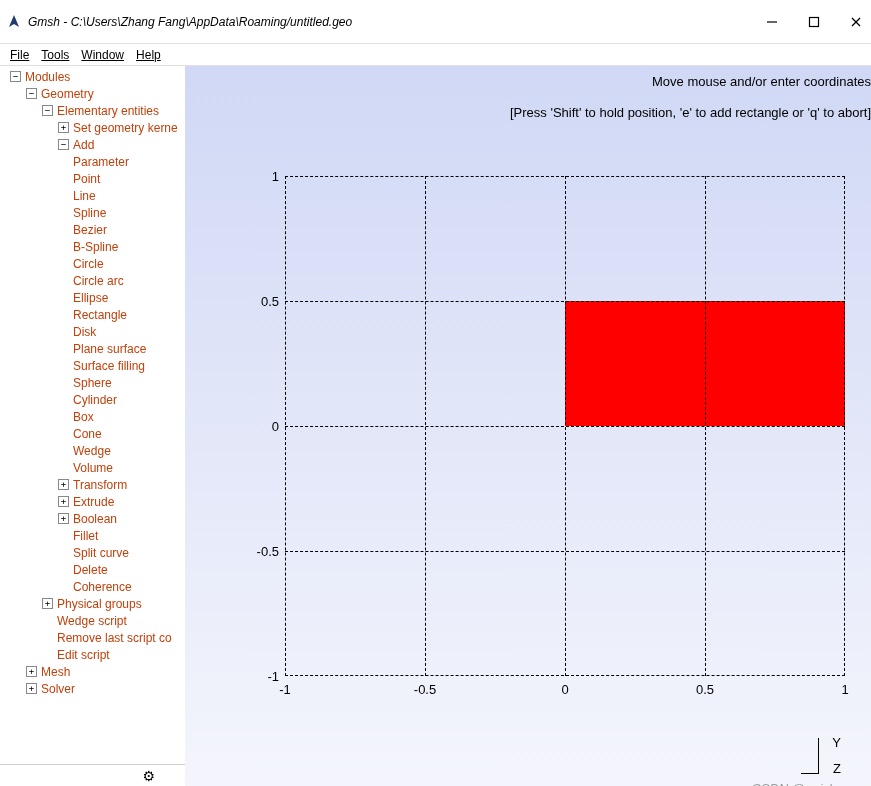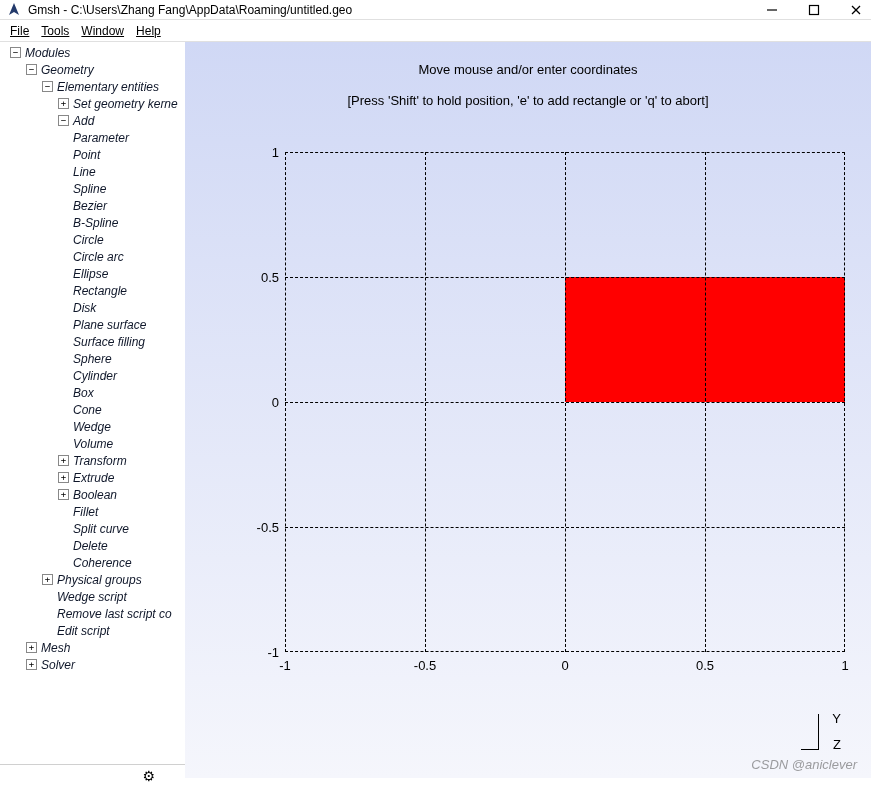--- a/index.html
+++ b/index.html
@@ -1,42 +1,42 @@
 <!DOCTYPE html>
 <html><head>
 <meta charset="utf-8">
 <style>
   * { box-sizing: border-box; margin: 0; padding: 0; }
   body { font-family: Arial, sans-serif; font-size: 12px; background: #fff; width: 871px; height: 786px; overflow: hidden; position: relative; }
   
-  .titlebar { height: 20px; background: #fff; display: flex; align-items: center; padding: 0 6px; border-bottom: 1px solid #e0e0e0; }
+  .titlebar { height: 44px; background: #fff; display: flex; align-items: center; padding: 0 6px; border-bottom: 1px solid #e0e0e0; font-style: italic; }
   .titlebar-icon { width: 16px; height: 16px; margin-right: 6px; display: flex; align-items: center; justify-content: center; }
   .titlebar-text { flex: 1; font-size: 12px; color: #000; }
   .titlebar-btns { display: flex; gap: 24px; }
   .titlebar-btn { width: 18px; height: 18px; display: flex; align-items: center; justify-content: center; cursor: pointer; }
   
   .menubar { height: 22px; display: flex; align-items: center; padding: 0 6px; border-bottom: 1px solid #e0e0e0; gap: 4px; }
   .menu-item { padding: 2px 4px; cursor: pointer; text-decoration: underline; text-decoration-color: #000; text-underline-offset: 1px; }
   .menu-item::first-letter { }
   
   .main { display: flex; height: calc(100% - 50px); }
   
   .sidebar { width: 185px; background: #fff; overflow: hidden; padding: 2px 0; }
   .tree-node { display: flex; align-items: center; height: 17px; white-space: nowrap; cursor: pointer; }
   .tree-toggle { width: 11px; height: 11px; border: 1px solid #888; display: inline-flex; align-items: center; justify-content: center; font-size: 9px; line-height: 1; margin-right: 4px; font-family: monospace; flex-shrink: 0; }
   .tree-spacer { width: 15px; display: inline-block; flex-shrink: 0; }
-  .tree-label { font-size: 12px; color: #0f172a; font-style: italic; }
+  .tree-label { font-size: 12px; color: #c2410c; }
   .indent-1 { padding-left: 10px; }
   .indent-2 { padding-left: 26px; }
   .indent-3 { padding-left: 42px; }
   .indent-4 { padding-left: 58px; }
   .indent-5 { padding-left: 58px; }
   
   .viewport { flex: 1; position: relative; background: linear-gradient(to bottom, #d0d8f5 0%, #f5f6fc 100%); }
-  .vp-header { text-align: center; padding-top: 20px; }
+  .vp-header { text-align: right; padding-top: 8px; }
   .vp-line1 { font-size: 13px; color: #000; }
   .vp-line2 { font-size: 13px; color: #000; margin-top: 16px; }
   
   .plot-area { position: absolute; left: 100px; top: 110px; width: 560px; height: 500px; }
   .plot-border { position: absolute; inset: 0; border: 1.5px dashed #000; }
   .grid-v { position: absolute; top: 0; bottom: 0; border-left: 1.5px dashed #000; }
   .grid-h { position: absolute; left: 0; right: 0; border-top: 1.5px dashed #000; }
   .rect-fill { position: absolute; background: #ff0000; }
   
   .tick-x { position: absolute; font-size: 13px; transform: translateX(-50%); top: 616px; }

